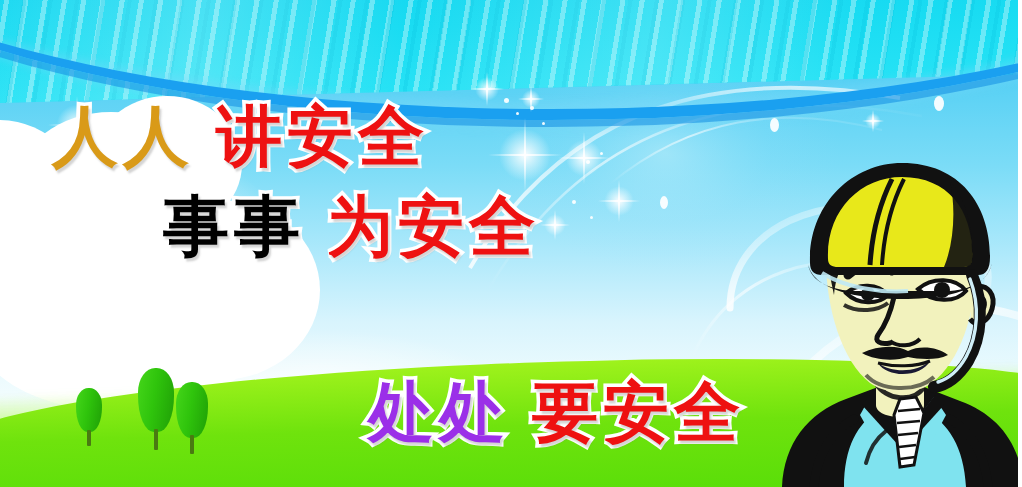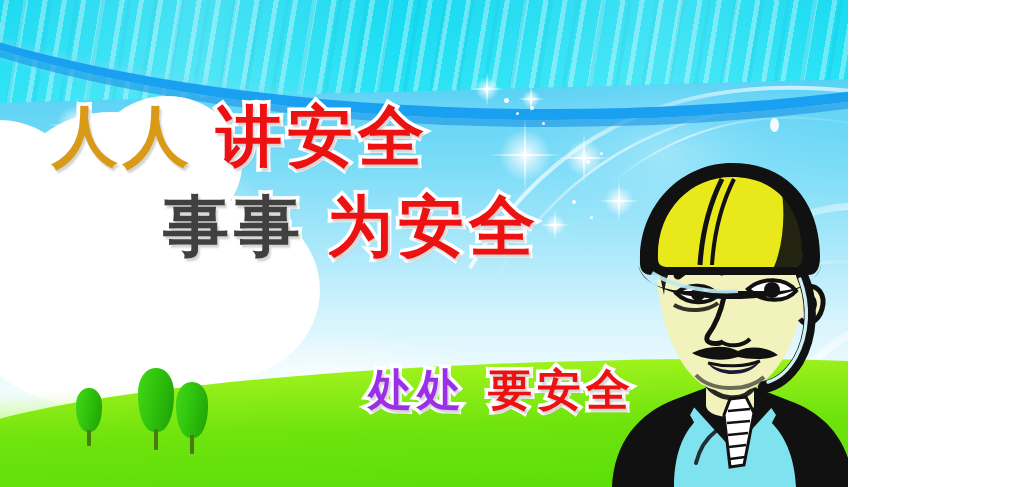--- a/index.html
+++ b/index.html
@@ -6,21 +6,21 @@
   * { margin:0; padding:0; box-sizing:border-box; }
   html,body{
     width:1022px; height:487px; overflow:hidden;
     background:#ffffff;
     font-family:"DejaVu Sans","Liberation Sans",sans-serif;
   }
 
   
   #poster{
     position:relative;
-    width:848px; height:487px;
+    width:1018px; height:487px;
     overflow:hidden;
     background:#bfeafb;
   }
 
   
   .sky{
     position:absolute; left:0; top:0; width:1022px; height:487px;
     background:
       linear-gradient(180deg,
         #3fc7f2 0%,
@@ -173,28 +173,28 @@
   .stroked{
     -webkit-text-stroke:7px #ffffff;
     paint-order:stroke fill;
     text-shadow:
       2px 3px 2px rgba(120,120,120,0.32),
       0 0 1px rgba(255,255,255,0.9);
   }
 
   .c-gold  { color:#d99a18; }
   .c-red   { color:#ee1111; }
-  .c-green { color:#404040; }
+  .c-green { color:#000000; }
   .c-blue  { color:#1840d8; }
   .c-purple{ color:#9b2fe8; }
 
   #line1{ left:52px;  top:104px; font-size:66px; }
   #line2{ left:163px; top:194px; font-size:66px; }
   #line3{ left:272px; top:279px; font-size:66px; }
-  #line4{ left:368px; top:368px; font-size:44px; }
+  #line4{ left:368px; top:380px; font-size:66px; }
 
   
   #worker{
     position:absolute; right:-6px; bottom:0;
     width:250px; height:340px;
   }
   #worker svg{ display:block; width:100%; height:100%; }
 
   
   .cut-text{

